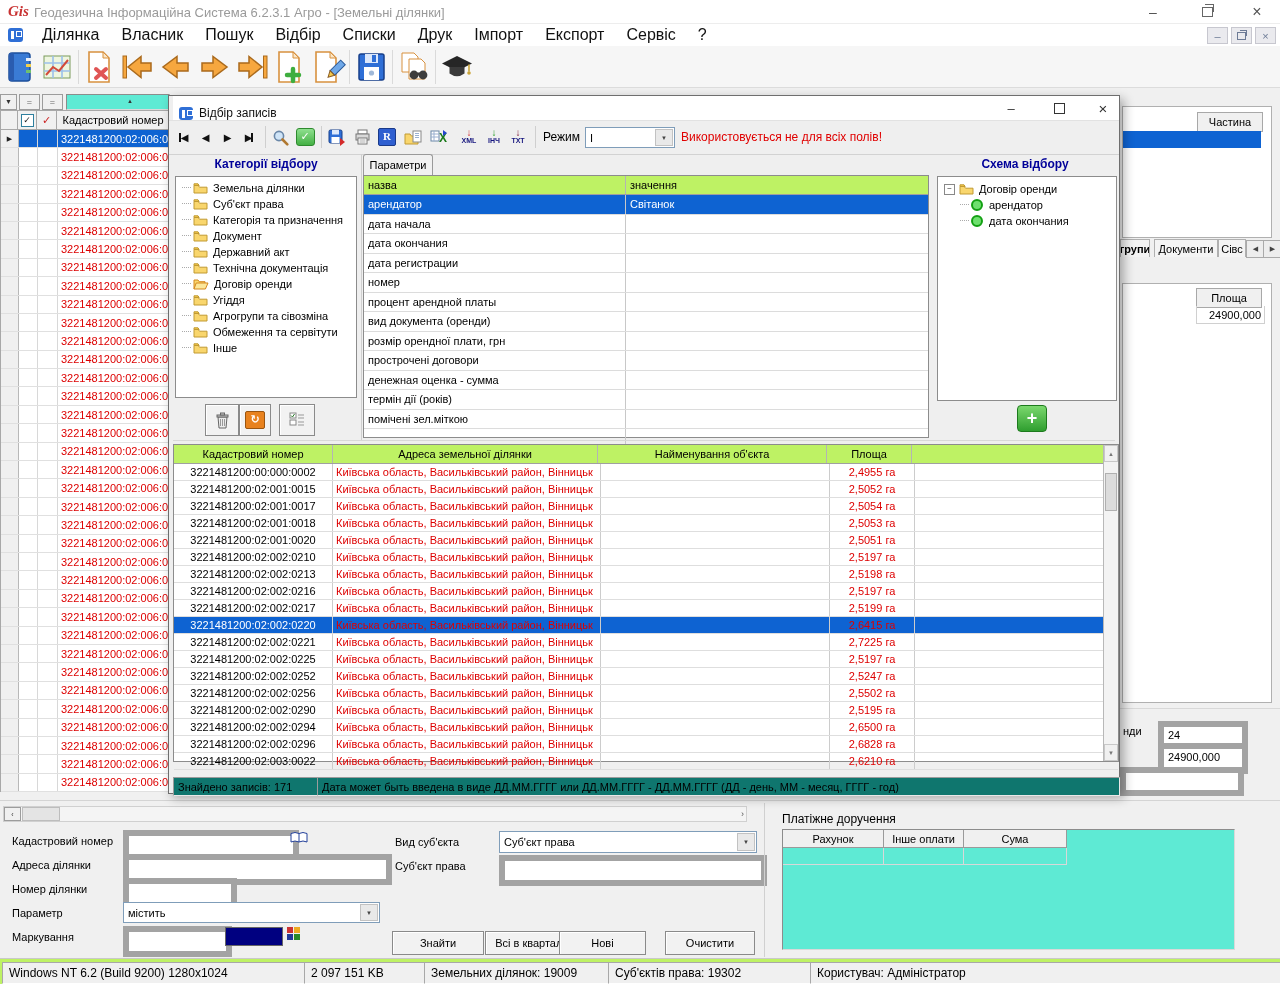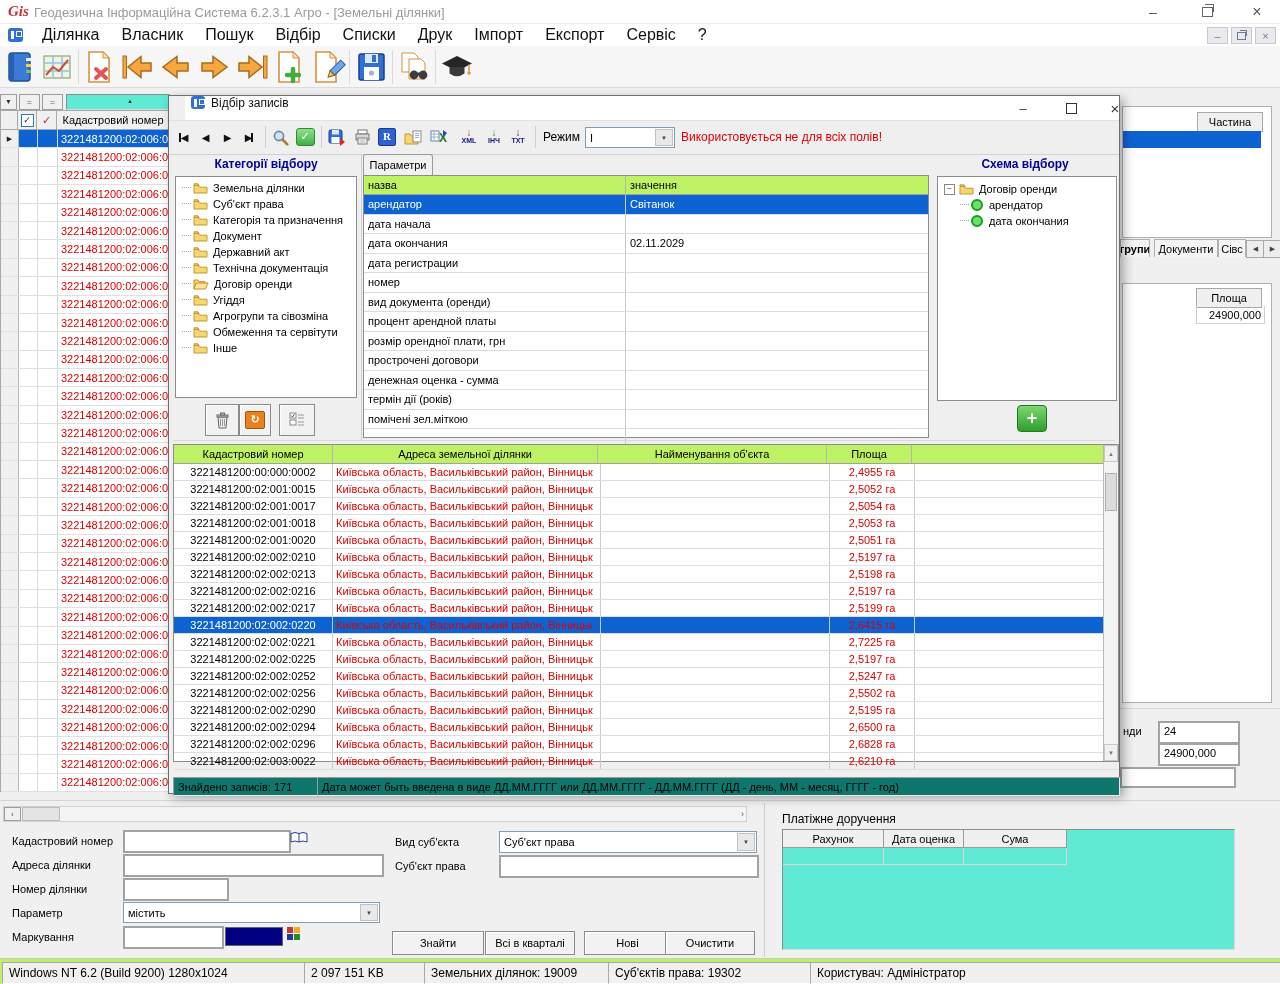--- a/index.html
+++ b/index.html
@@ -2,21 +2,21 @@
 <html><head>
 <meta charset="utf-8">
 <style>
   html,body{margin:0;padding:0}
   body{width:1280px;height:984px;position:relative;overflow:hidden;
        font-family:"Liberation Sans","DejaVu Sans",sans-serif;font-size:11px;
        background:#f0f0f0;color:#000;-webkit-font-smoothing:antialiased}
   .a{position:absolute;box-sizing:border-box}
   .navy{color:#000099}
   .sunk{background:#5eead4;border:1px solid #8c8c8c;border-right-color:#d9d9d9;border-bottom-color:#d9d9d9}
-  .inp{background:#fff;border:2px solid #a3a3a3}
+  .inp{background:#fff;border:6px solid #a3a3a3}
   .b3{background:#f2f2f2;border:1px solid #8a8a8a;box-shadow:inset 1px 1px 0 #fff;cursor:default}
   
   .titlebar{left:0;top:0;width:1280px;height:24px;background:#fff;border-bottom:1px solid #ededed}
   .applogo{position:absolute;left:8px;top:3px;font-family:"Liberation Serif","DejaVu Serif",serif;
            font-style:italic;font-weight:bold;font-size:15px;color:#c83232}
   .apptitle{position:absolute;left:34px;top:5px;font-size:13px;color:#9a9a9a}
   .wctl{position:absolute;top:0;width:30px;height:24px;display:flex;align-items:center;justify-content:center;color:#555;font-size:14px}
   .rst{position:relative;width:9px;height:8px;border:1px solid #666;background:#fff}
   .rst::before{content:"";position:absolute;left:2px;top:-4px;width:8px;height:7px;border:1px solid #666;border-bottom:none;border-left:none;background:transparent}
   
@@ -47,21 +47,21 @@
   .lkad{flex:1;display:flex;align-items:center;padding-left:3px;overflow:hidden;white-space:nowrap;color:#dd0000}
   .lrow.sel .lcb,.lrow.sel .lck,.lrow.sel .lkad{background:#0e63d2}
   .lrow.sel .lkad{color:#fff}
   .cbx{width:11px;height:11px;background:#fff;border:1px solid #2e7f9e;font-size:9px;line-height:10px;text-align:center;color:#222;font-weight:bold}
   
   .svheadcell{background:#f0f0f0;border:1px solid #a8a8a8;display:flex;align-items:center;justify-content:center}
   .svtab{background:#f4f4f4;border:1px solid #b0b0b0;border-bottom:none;display:flex;align-items:center;justify-content:center;font-size:11px;height:17px;position:absolute;top:0}
   .svarr{width:17px;height:16px;background:#ededed;border:1px solid #aaa;display:flex;align-items:center;justify-content:center;font-size:7px;color:#444}
   
   .dialog{left:168px;top:95px;width:952px;height:699px;background:#efefef;border:1px solid #6e6e6e;box-shadow:4px 4px 10px rgba(0,0,0,.32);z-index:10}
-  .dtitle{position:absolute;left:16px;top:0;right:0;height:24px;background:#fff;display:flex;align-items:flex-start}
+  .dtitle{position:absolute;left:4px;top:0;right:0;height:24px;background:#fff;display:flex;align-items:flex-end}
   .dtxt{font-size:12px;color:#111;margin-left:6px}
   .dctl{position:absolute;top:2px;width:28px;height:20px;display:flex;align-items:center;justify-content:center;color:#333;font-size:13px}
   .sq{width:9px;height:9px;border:1px solid #333}
   .dtoolbar{position:absolute;left:0;top:24px;right:0;height:33px;background:#efefef;border-top:1px solid #e2e2e2;border-bottom:1px solid #d2d2d2}
   .dtb{position:absolute;top:4px;height:24px;display:flex;align-items:center;justify-content:center}
   .dsep{position:absolute;top:5px;width:1px;height:22px;background:#cfcfcf}
   .navg{font-size:10px;color:#111;letter-spacing:-1px}
   .bar{display:inline-block;width:2px;height:9px;background:#111}
   .gchk{width:17px;height:16px;background:linear-gradient(#8fe08f,#44b044);border:1px solid #2e8a2e;border-radius:3px;color:#fff;font-size:11px;text-align:center;line-height:15px}
   .ric{width:16px;height:16px;background:#2f5fd0;border:1px solid #1a3a8a;border-radius:2px;color:#fff;font-weight:bold;font-size:11px;text-align:center;line-height:15px;font-family:"Liberation Serif",serif}
@@ -715,36 +715,35 @@
         <div class="prow sel">
           <div class="pname">арендатор</div>
           <div class="pval">Світанок</div>
         </div>
         <div class="prow">
           <div class="pname">дата начала</div>
           <div class="pval"></div>
         </div>
         <div class="prow">
           <div class="pname">дата окончания</div>
-          <div class="pval">02.11.2029</div>
         </div>
         <div class="prow">
           <div class="pname">дата регистрации</div>
           <div class="pval"></div>
         </div>
         <div class="prow">
           <div class="pname">номер</div>
           <div class="pval"></div>
         </div>
         <div class="prow">
+          <div class="pname">процент арендной платы</div>
+          <div class="pval"></div>
+        </div>
+        <div class="prow">
           <div class="pname">вид документа (оренди)</div>
-          <div class="pval"></div>
-        </div>
-        <div class="prow">
-          <div class="pname">процент арендной платы</div>
           <div class="pval"></div>
         </div>
         <div class="prow">
           <div class="pname">розмір орендної плати, грн</div>
           <div class="pval"></div>
         </div>
         <div class="prow">
           <div class="pname">прострочені договори</div>
           <div class="pval"></div>
         </div>
@@ -980,30 +979,30 @@
   <span class="lbl" style="left:395px;top:35px">Вид суб'єкта</span>
   <div class="combo" style="position:absolute;left:499px;top:30px;width:256px;height:20px">
     <span class="val">Суб'єкт права</span>
     <span class="cbbtn">▼</span>
   </div>
   <span class="lbl" style="left:395px;top:59px">Суб'єкт права</span>
   <div class="inp" style="position:absolute;left:499px;top:54px;width:256px;height:19px"></div>
   <div id="bottom-buttons">
       <div class="btn" style="left: 392px; top: 130px; width: 90px;">Знайти</div>
       <div class="btn" style="left: 485px; top: 130px; width: 88px;">Всі в кварталі</div>
-      <div class="btn" style="left: 584px; top: 130px; width: 85px;">Нові</div>
+      <div class="btn" style="left: 559px; top: 130px; width: 85px;">Нові</div>
       <div class="btn" style="left: 665px; top: 130px; width: 88px;">Очистити</div>
     </div>
 
   <div class="a" style="left:764px;top:2px;width:1px;height:154px;background:#d0d0d0"></div>
   <span class="lbl navy" style="left:782px;top:11px;font-size:12px">Платіжне доручення</span>
   <div class="sunk" style="position:absolute;left:782px;top:28px;width:451px;height:119px">
     <div id="payment-headers" style="display:flex">
         <div style="width: 100px; height: 17px; background: rgb(240, 240, 240); border-right: 1px solid rgb(154, 154, 154); border-bottom: 1px solid rgb(154, 154, 154); display: flex; align-items: center; justify-content: center;">Рахунок</div>
-        <div style="width: 79px; height: 17px; background: rgb(240, 240, 240); border-right: 1px solid rgb(154, 154, 154); border-bottom: 1px solid rgb(154, 154, 154); display: flex; align-items: center; justify-content: center;">Дата оценка</div>
+        <div style="width: 79px; height: 17px; background: rgb(240, 240, 240); border-right: 1px solid rgb(154, 154, 154); border-bottom: 1px solid rgb(154, 154, 154); display: flex; align-items: center; justify-content: center;">Інше оплати</div>
         <div style="width: 102px; height: 17px; background: rgb(240, 240, 240); border-right: 1px solid rgb(154, 154, 154); border-bottom: 1px solid rgb(154, 154, 154); display: flex; align-items: center; justify-content: center;">Сума</div>
       </div>
     <div id="payment-row" style="display:flex;height:17px">
         <div style="width: 100px; border-right: 1px solid rgb(216, 216, 216); border-bottom: 1px solid rgb(216, 216, 216);"></div>
         <div style="width: 79px; border-right: 1px solid rgb(216, 216, 216); border-bottom: 1px solid rgb(216, 216, 216);"></div>
         <div style="width: 102px; border-right: 1px solid rgb(216, 216, 216); border-bottom: 1px solid rgb(216, 216, 216);"></div>
       </div>
   </div>
 </div>
 

